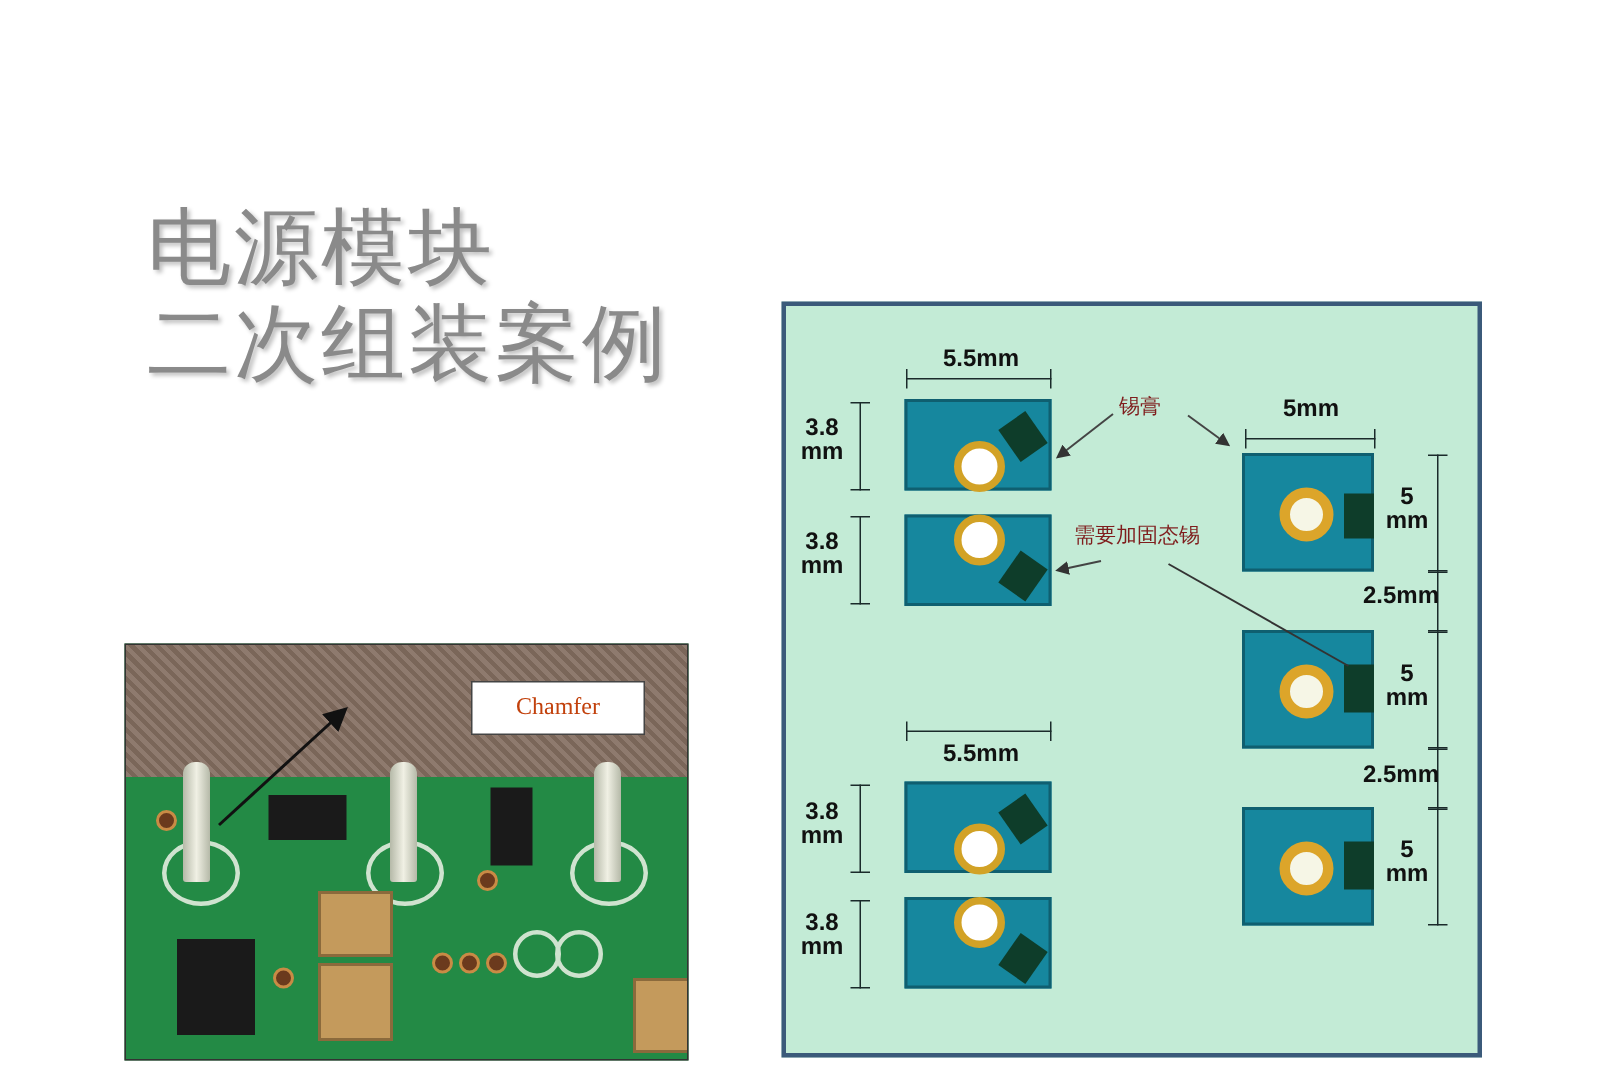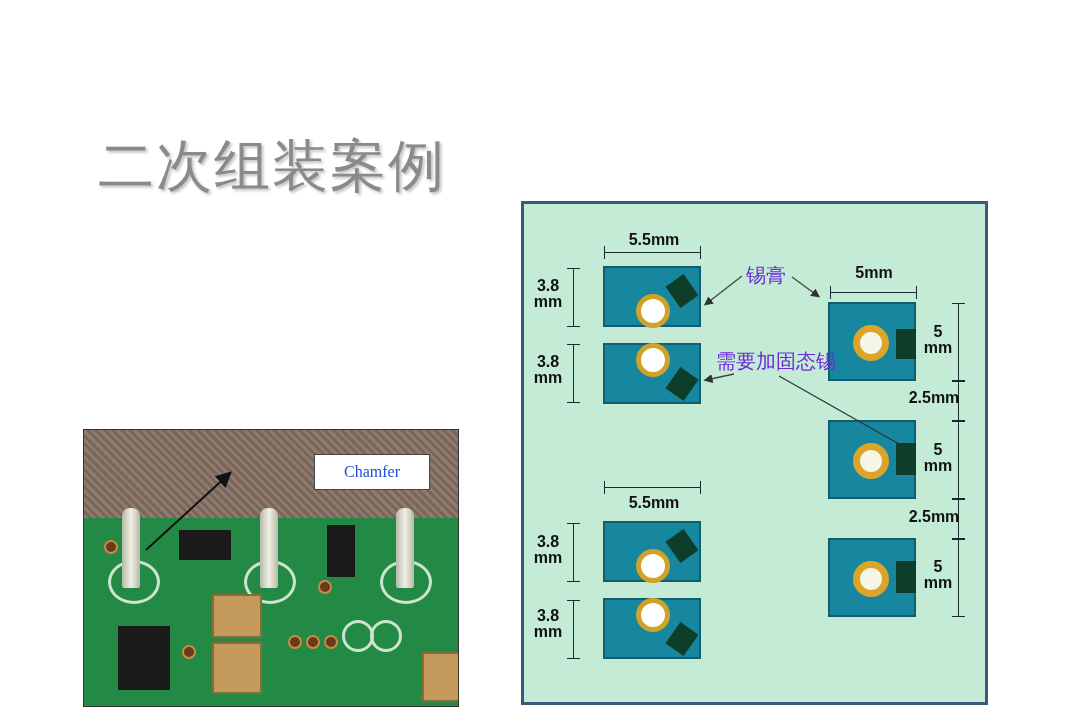--- a/index.html
+++ b/index.html
@@ -7,40 +7,41 @@
   .title{position:absolute;left:98px;top:134px;color:#8a8a8a;font-size:56px;line-height:64px;letter-spacing:2px;text-shadow:2px 2px 3px rgba(0,0,0,0.25);font-family:"DejaVu Sans",sans-serif;}
   .subtitle{position:absolute;left:90px;top:300px;color:#c0181b;font-size:36px;line-height:47px;font-weight:bold;letter-spacing:1px;font-family:"DejaVu Sans",sans-serif;}
   .photo{position:absolute;left:83px;top:429px;width:374px;height:276px;background:#1f7f3a;overflow:hidden;border:1px solid #333;}
   .photo .wall{position:absolute;left:0;top:0;width:100%;height:88px;background:repeating-linear-gradient(45deg,#8e7a6e 0 3px,#7a6659 3px 6px);}
   .photo .board{position:absolute;left:0;top:88px;width:100%;height:188px;background:#238a45;}
   .pin{position:absolute;width:18px;background:linear-gradient(90deg,#b5b9a8,#f0f0e4,#b5b9a8);border-radius:8px 8px 2px 2px;}
   .ring{position:absolute;border:3px solid #cfe3cf;border-radius:50%;}
   .chip{position:absolute;background:#1a1a1a;}
   .cap{position:absolute;background:#c49a5c;border:2px solid #8b6a3c;}
   .via{position:absolute;width:10px;height:10px;border-radius:50%;background:#6b3a1d;border:2px solid #c98b45;}
-  .callout{position:absolute;left:230px;top:24px;width:114px;height:34px;background:#fff;border:1px solid #444;display:flex;align-items:center;justify-content:center;font-family:"Liberation Serif",serif;font-size:16px;color:#1d4ed8;}
+  .callout{position:absolute;left:230px;top:24px;width:114px;height:34px;background:#fff;border:1px solid #444;display:flex;align-items:center;justify-content:center;font-family:"Liberation Serif",serif;font-size:16px;color:#c2410c;}
   .diagram{position:absolute;left:521px;top:201px;width:467px;height:504px;background:#c3ebd6;border:3px solid #3b5a7a;box-sizing:border-box;}
   .pad{position:absolute;background:#16879e;border:2px solid #0f5f70;box-sizing:border-box;}
   .hole{position:absolute;border-radius:50%;background:#ffffff;border:5px solid #d2a226;box-sizing:border-box;}
   .hole.small{background:#f6f6e6;border-width:7px;border-color:#dca52a;}
   .paste{position:absolute;background:#0e3d2a;}
   .lbl{position:absolute;font-weight:bold;font-size:16px;color:#111;text-align:center;line-height:16px;font-family:"Liberation Sans",sans-serif;}
-  .cn{position:absolute;font-size:20px;color:#6d28d9;font-family:"DejaVu Sans",sans-serif;}
+  .cn{position:absolute;font-size:14px;color:#7f1d1d;font-family:"DejaVu Sans",sans-serif;}
   .hdim{position:absolute;height:1px;background:#1a2a2a;}
   .hdim:before,.hdim:after{content:"";position:absolute;top:-6px;width:1px;height:13px;background:#1a2a2a;}
   .hdim:before{left:0}.hdim:after{right:0}
   .vdim{position:absolute;width:1px;background:#1a2a2a;}
   .vdim:before,.vdim:after{content:"";position:absolute;left:-6px;width:13px;height:1px;background:#1a2a2a;}
   .vdim:before{top:0}.vdim:after{bottom:0}
   svg.arrows{position:absolute;left:0;top:0;}
 </style>
 </head>
 <body>
 
 <div class="title">
+  <div>电源模块</div>
   <div>二次组装案例</div>
 </div>
 
 <div class="subtitle">
 </div>
 
 <div class="photo">
   <div class="wall"></div>
   <div class="board"></div>
   <div class="ring" style="left:24px;top:130px;width:46px;height:38px;"></div>

